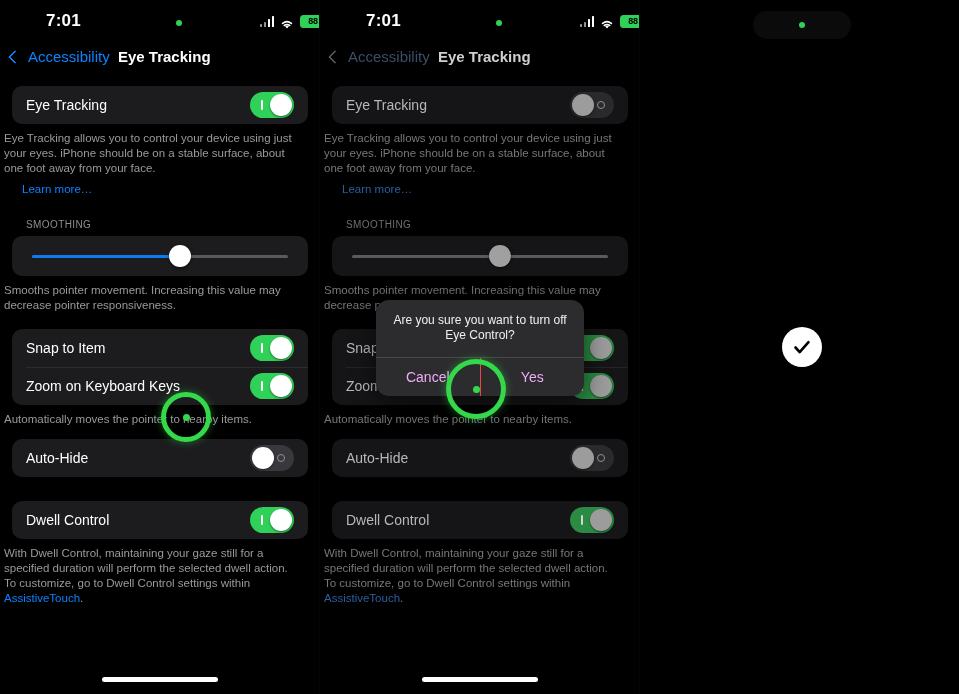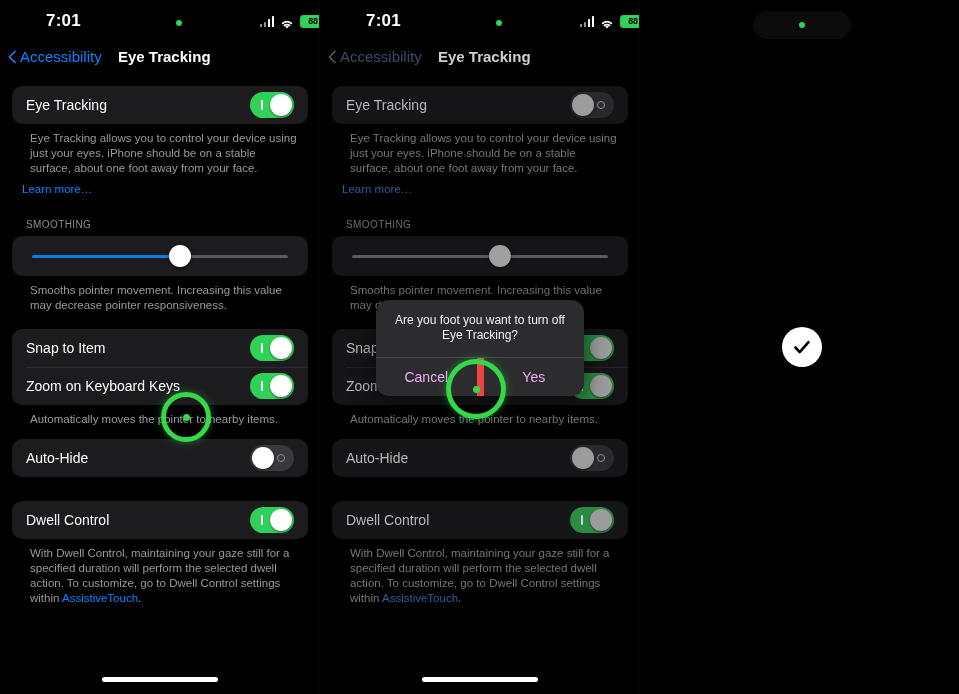--- a/index.html
+++ b/index.html
@@ -122,21 +122,21 @@
     position: absolute;
     left: 0; top: 48px;
     width: 100%;
     height: 30px;
   }
   .nav-back {
     position: absolute;
     left: 8px; top: 0;
     display: flex;
     align-items: center;
-    gap: 3px;
+    gap: 11px;
     cursor: pointer;
   }
   .chev {
     width: 9px; height: 16px;
     position: relative;
   }
   .chev::before {
     content: "";
     position: absolute;
     left: 2px; top: 3px;
@@ -238,21 +238,21 @@
   
   .sec-hdr {
     margin: 0 0 6px 26px;
     font-size: 10px;
     letter-spacing: 0.4px;
     color: #8e8e93;
     text-transform: uppercase;
   }
   
   .foot {
-    margin: 7px 22px 0 30px;
+    margin: 7px 22px 0 4px;
     font-size: 11.5px;
     line-height: 15px;
     color: #9a9a9e;
   }
   .foot .lnk { color: #0a84ff; }
   .link-only {
     margin: 6px 22px 0 22px;
     font-size: 11.5px;
     color: #0a84ff;
     line-height: 15px;
@@ -339,21 +339,21 @@
   }
   .alert-btn {
     flex: 1;
     display: flex;
     align-items: center;
     justify-content: center;
     font-size: 14px;
     color: #f0abfc;
     cursor: pointer;
   }
-  .alert-btn + .alert-btn { border-left: 7px solid #ef4444; }
+  .alert-btn + .alert-btn { border-left: 1px solid #ef4444; }
 
   
   .gaze {
     position: absolute;
     border-radius: 50%;
     border: 5px solid #34d94a;
     box-sizing: border-box;
     z-index: 60;
     box-shadow: 0 0 8px rgba(52,217,74,.45);
   }
@@ -613,21 +613,21 @@
             <span class="knob"></span>
           </span>
         </div>
       </div>
       <div class="foot"><span>With Dwell Control, maintaining your gaze still for a specified duration will perform the selected dwell action. To customize, go to Dwell Control settings within </span><span class="lnk">AssistiveTouch</span><span>.</span></div>
 
     </div>
 
     <div class="alert">
       <div class="alert-body">
-        <div class="alert-msg">Are you foot you want to turn off Eye Tracking?</div>
+        <div class="alert-msg">Are you sure you want to turn off Eye Control?</div>
       </div>
       <div class="alert-btns">
         <div class="alert-btn">Cancel</div>
         <div class="alert-btn">Yes</div>
       </div>
     </div>
 
     <div class="gaze" style="left:126px; top:359px; width:60px; height:60px;">
       <span class="dot"></span>
     </div>

